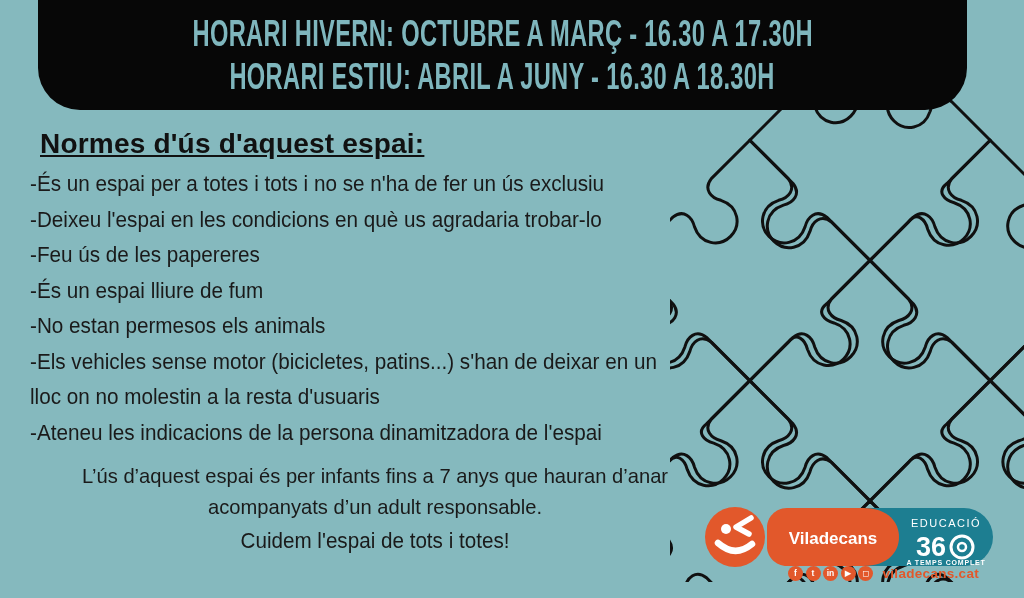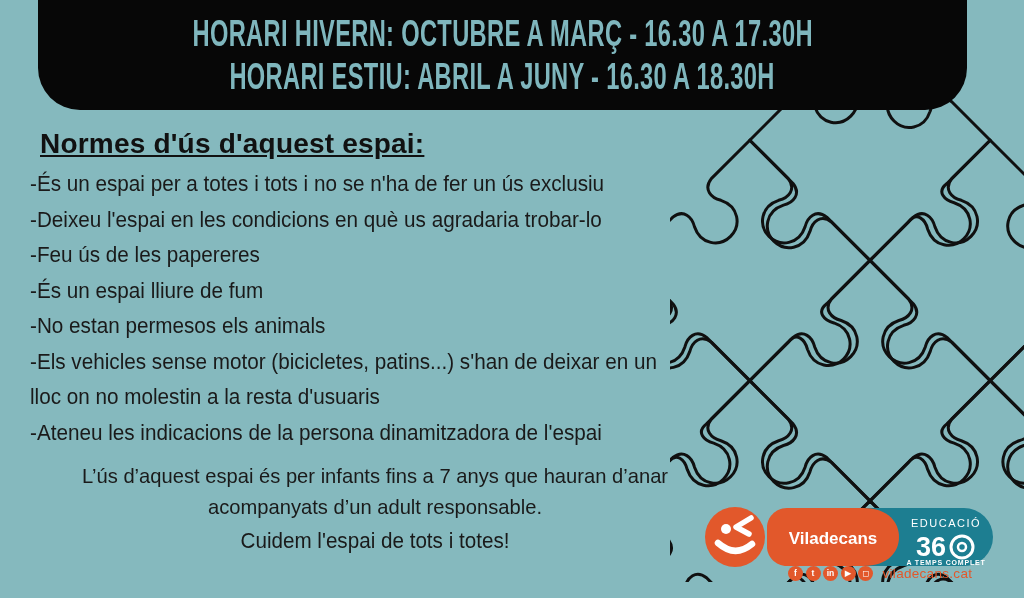--- a/index.html
+++ b/index.html
@@ -29,21 +29,21 @@
   .age-note{margin-top:10px;font-size:21px;line-height:31px;text-align:center;transform:scaleX(0.96);transform-origin:50% 50%;}
   .closing{margin-top:7px;font-size:21.5px;text-align:center;transform:scaleX(0.96);transform-origin:50% 50%;}
 
   
   .logo-svg{position:absolute;left:703px;top:503px;width:300px;height:70px;z-index:3;}
   .fill-orange{fill:var(--orange);} .fill-teal{fill:var(--badge-teal);} .fill-white{fill:var(--white);}
   .svg-text{font-family:"Liberation Sans",sans-serif;fill:#fff;}
   .social-row{position:absolute;left:788px;top:565px;height:16px;display:flex;align-items:center;z-index:3;}
   .soc{width:15px;height:15px;border-radius:50%;background:var(--orange);color:#fff;font-size:8.5px;
        font-weight:bold;display:flex;align-items:center;justify-content:center;margin-right:2.5px;overflow:hidden;}
-  .website{color:var(--orange);font-weight:normal;font-size:13.5px;margin-left:7px;letter-spacing:0.3px;text-align:right;}
+  .website{color:var(--orange);font-weight:bold;font-size:13.5px;margin-left:7px;letter-spacing:0.3px;text-align:right;}
 </style>
 </head>
 <body>
 
 <div class="poster">
 
   <svg class="puzzle" viewBox="0 0 354 598" aria-hidden="true">
     <defs>
       <path id="jig" d="M0 0 H 36 C 44 1 44 8 41 13 C 36 23 43 32 52 32 C 61 32 68 23 63 13 C 60 8 60 1 68 0 H 100 V 36 C 99 44 106 44 111 41 C 121 36 130 43 130 52 C 130 61 121 68 111 63 C 106 60 99 60 100 68 V 100 H 64 C 56 101 56 108 59 113 C 64 123 57 132 48 132 C 39 132 32 123 37 113 C 40 108 40 101 32 100 H 0 V 64 C 1 56 8 56 13 59 C 23 64 32 57 32 48 C 32 39 23 32 13 37 C 8 40 1 40 0 32 Z"></path>
     </defs>

